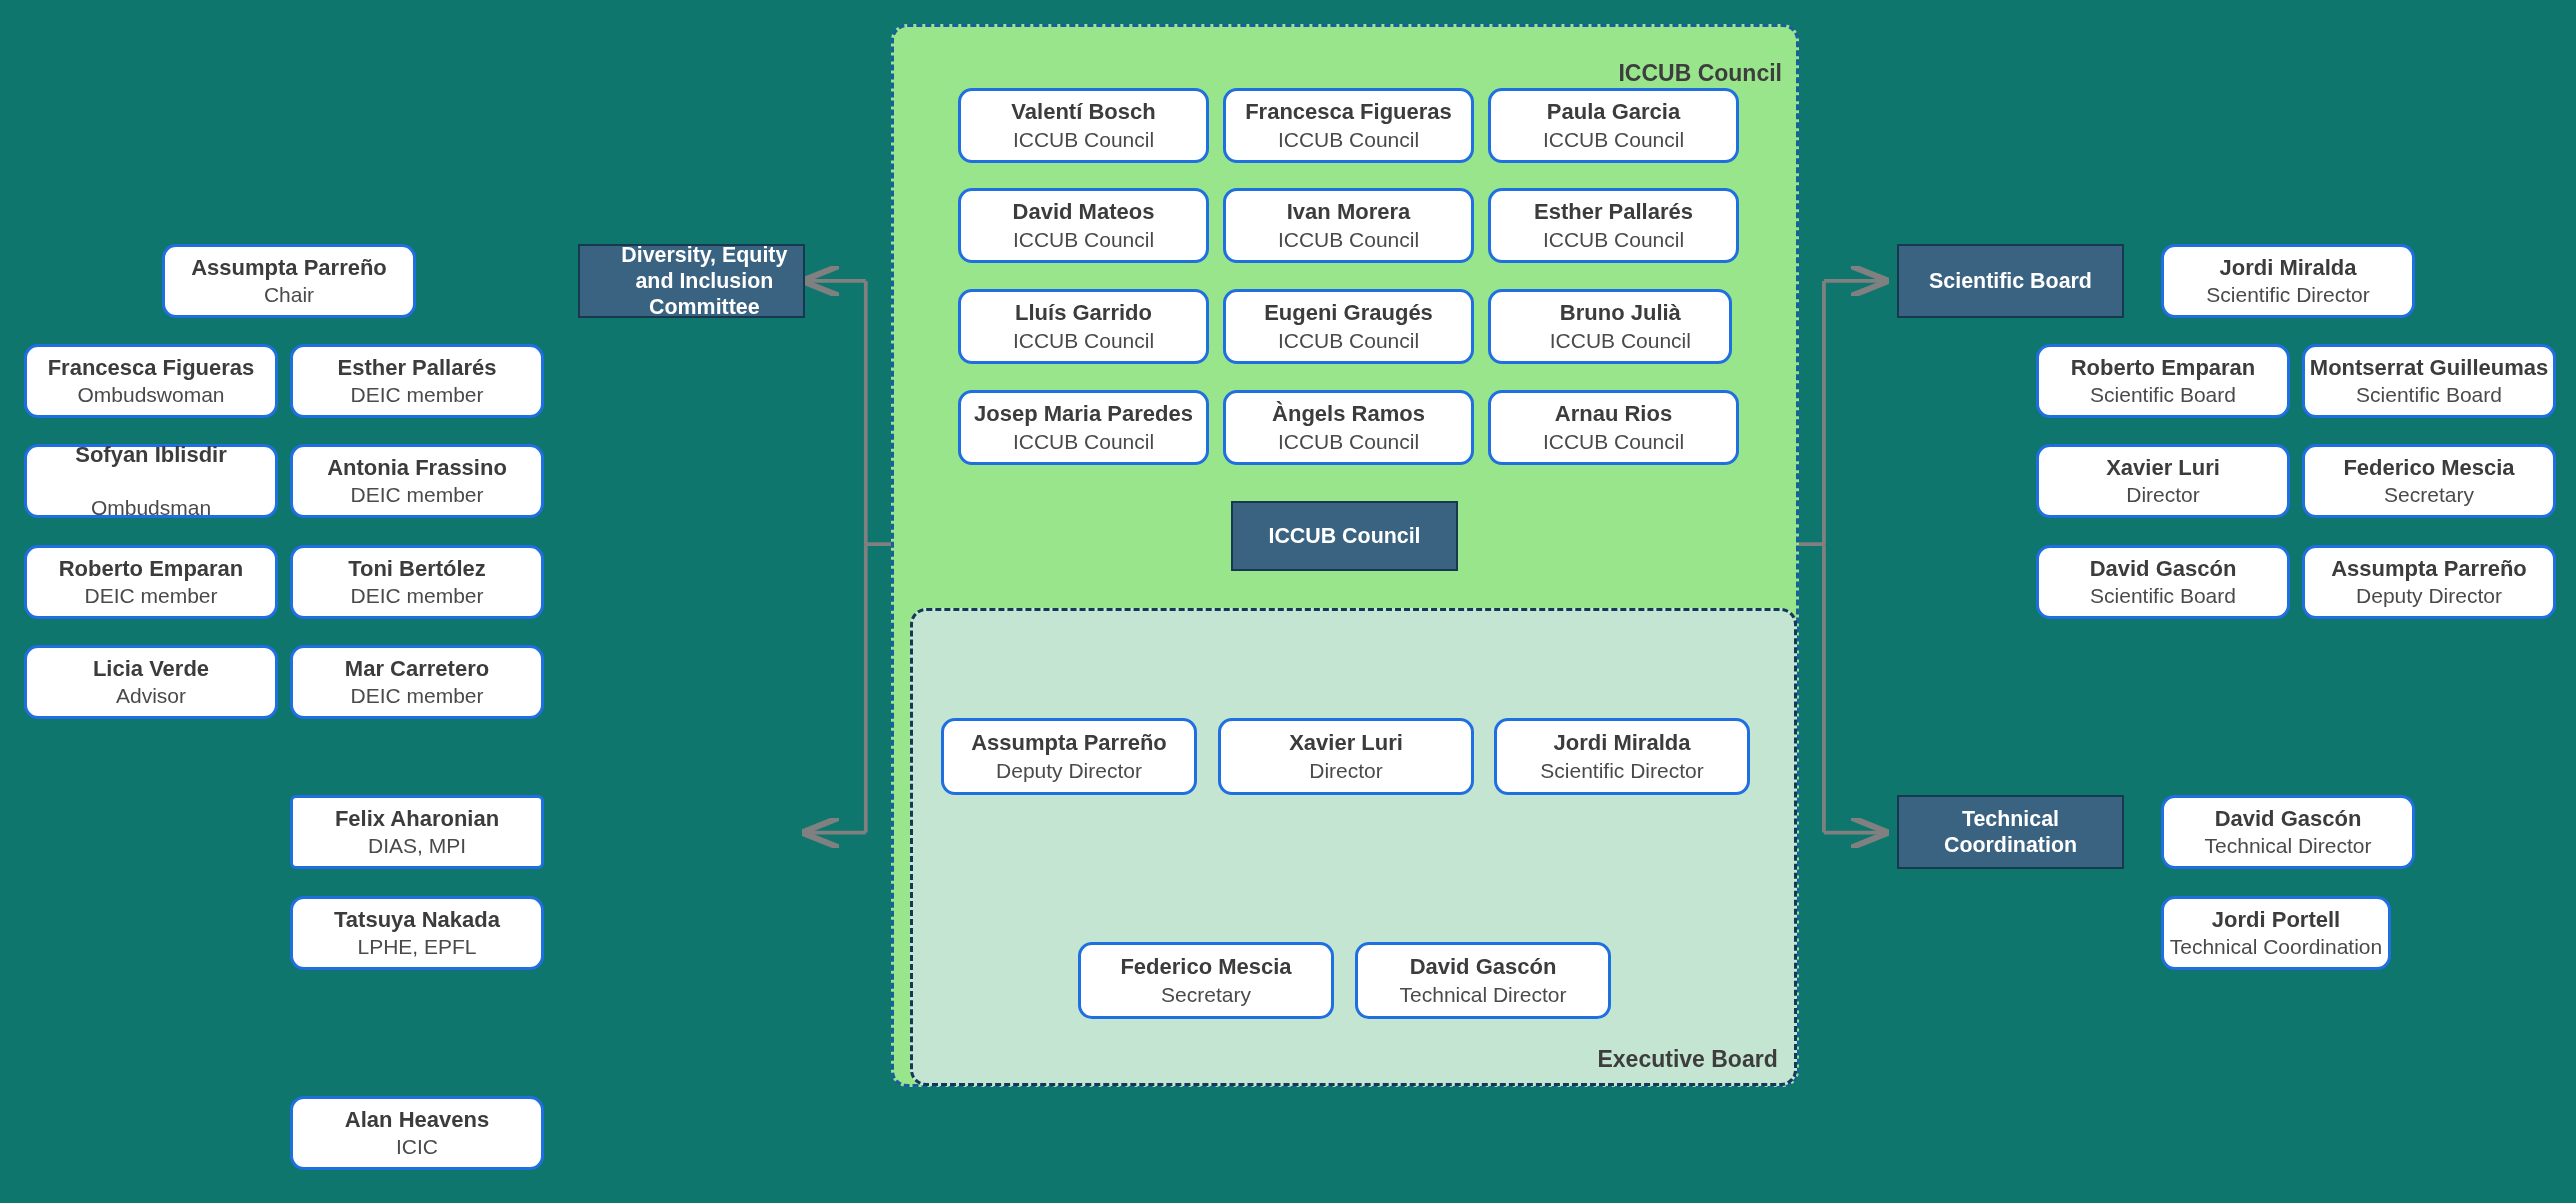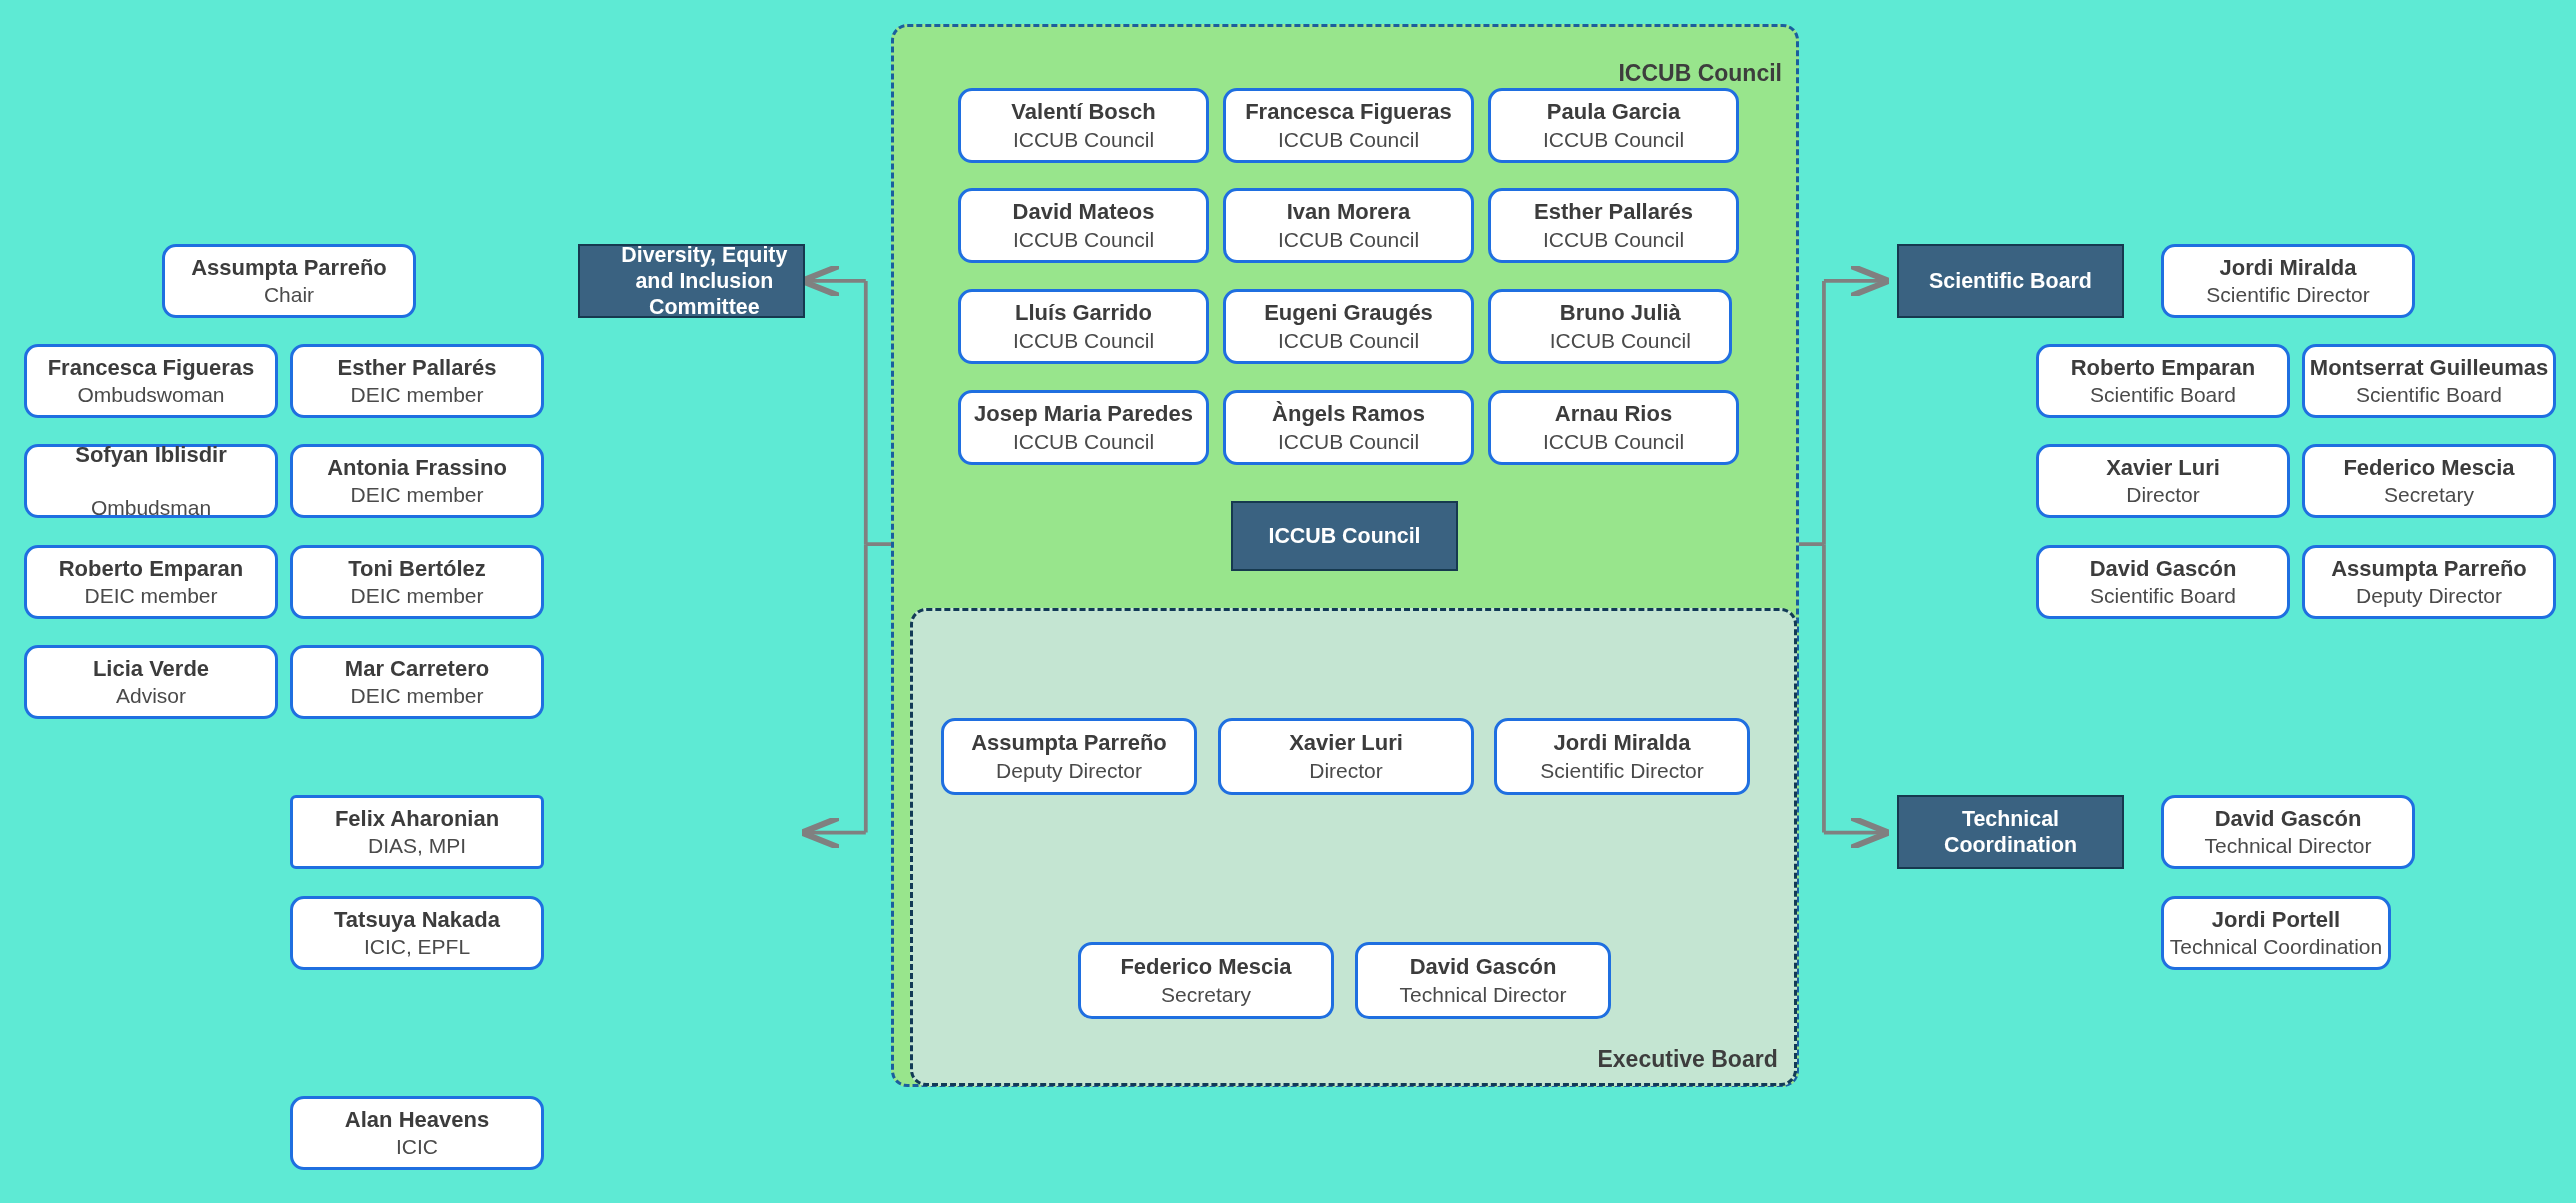--- a/index.html
+++ b/index.html
@@ -7,21 +7,21 @@
     padding: 0;
     background: #000000;
   }
   body {
     font-family: "Liberation Sans", sans-serif;
   }
   #root {
     position: relative;
     width: 2576px;
     height: 1204px;
-    background: #5eead4;
+    background: #0f766e;
     overflow: hidden;
   }
 
   
   .card {
     position: absolute;
     background: #ffffff;
     border: 3.1px solid #1f6fe0;
     border-radius: 14px;
     box-sizing: border-box;
@@ -205,21 +205,21 @@
     <div class="rl">DEIC member</div>
   </div>
 
 
   <div class="card" style="left:290px; top:795px; width:254px; height:74px;border-radius:6px;">
     <div class="nm">Felix Aharonian</div>
     <div class="rl">DIAS, MPI</div>
   </div>
   <div class="card" style="left:290px; top:896px; width:254px; height:74px;">
     <div class="nm">Tatsuya Nakada</div>
-    <div class="rl">ICIC, EPFL</div>
+    <div class="rl">LPHE, EPFL</div>
   </div>
   <div class="card" style="left:290px; top:1096px; width:254px; height:74px;">
     <div class="nm">Alan Heavens</div>
     <div class="rl">ICIC</div>
   </div>
 
   <div class="card" style="left:958px; top:88px; width:251px; height:75px;">
     <div class="nm">Valentí Bosch</div>
     <div class="rl">ICCUB Council</div>
   </div>

